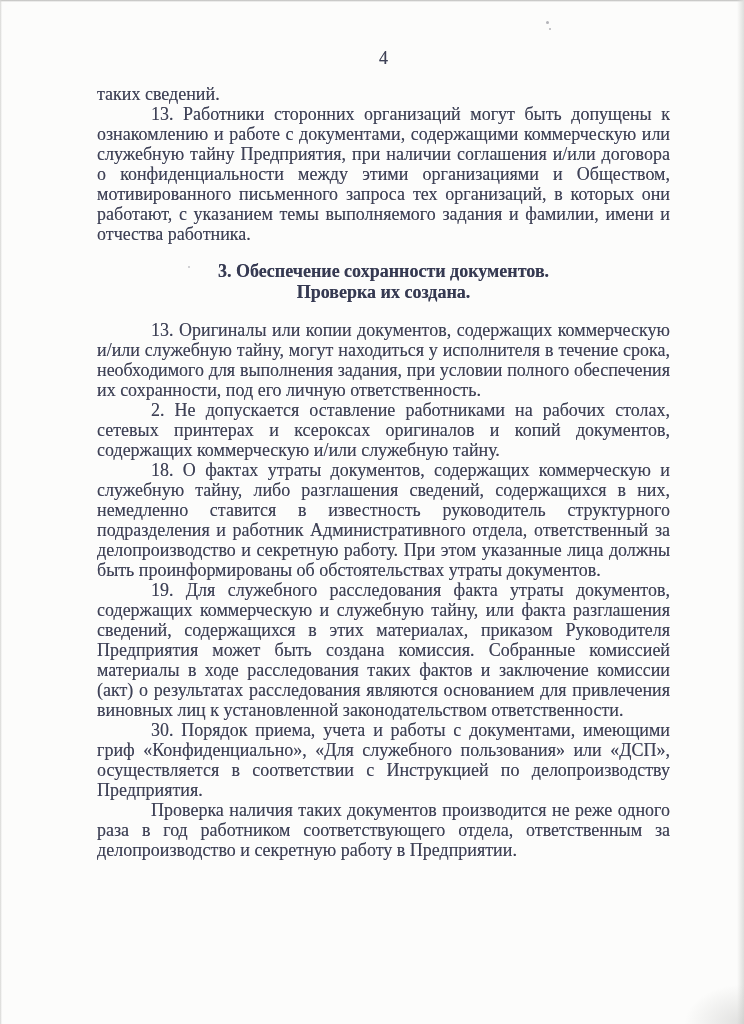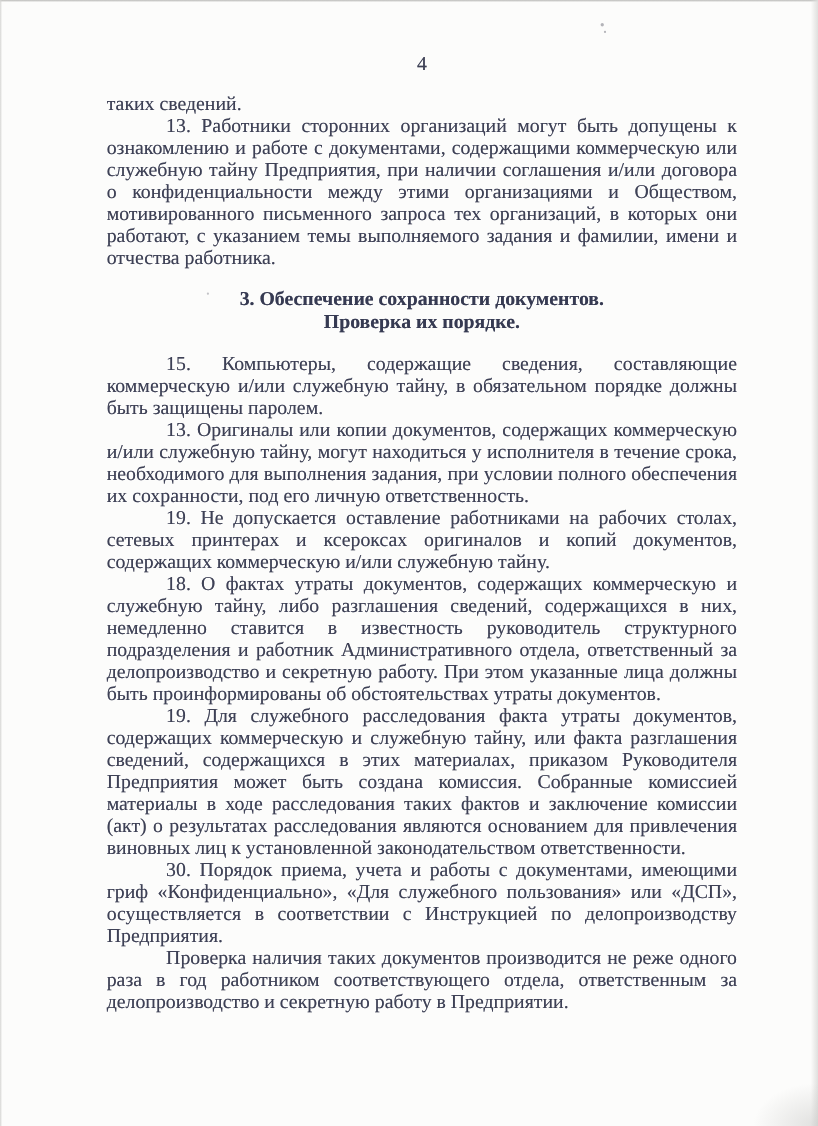--- a/index.html
+++ b/index.html
@@ -90,29 +90,28 @@
   <div class="page-number">4</div>
 
   <div class="text-column">
 
     <p class="no-indent">таких сведений.</p>
 
     <p>13. Работники сторонних организаций могут быть допущены к ознакомлению и работе с документами, содержащими коммерческую или служебную тайну Предприятия, при наличии соглашения и/или договора о конфиденциальности между этими организациями и Обществом, мотивированного письменного запроса тех организаций, в которых они работают, с указанием темы выполняемого задания и фамилии, имени и отчества работника.</p>
 
     <div class="section-heading">
       <span class="heading-line">3. Обеспечение сохранности документов.</span>
-      <span class="heading-line">Проверка их порядке.</span>
+      <span class="heading-line">Проверка их создана.</span>
     </div>
 
 
-    <p>15. Компьютеры, содержащие сведения, составляющие коммерческую и/или служебную тайну, в обязательном порядке должны быть защищены паролем.</p>
 
     <p>13. Оригиналы или копии документов, содержащих коммерческую и/или служебную тайну, могут находиться у исполнителя в течение срока, необходимого для выполнения задания, при условии полного обеспечения их сохранности, под его личную ответственность.</p>
 
-    <p>19. Не допускается оставление работниками на рабочих столах, сетевых принтерах и ксероксах оригиналов и копий документов, содержащих коммерческую и/или служебную тайну.</p>
+    <p>2. Не допускается оставление работниками на рабочих столах, сетевых принтерах и ксероксах оригиналов и копий документов, содержащих коммерческую и/или служебную тайну.</p>
 
     <p>18. О фактах утраты документов, содержащих коммерческую и служебную тайну, либо разглашения сведений, содержащихся в них, немедленно ставится в известность руководитель структурного подразделения и работник Административного отдела, ответственный за делопроизводство и секретную работу. При этом указанные лица должны быть проинформированы об обстоятельствах утраты документов.</p>
 
     <p>19. Для служебного расследования факта утраты документов, содержащих коммерческую и служебную тайну, или факта разглашения сведений, содержащихся в этих материалах, приказом Руководителя Предприятия может быть создана комиссия. Собранные комиссией материалы в ходе расследования таких фактов и заключение комиссии (акт) о результатах расследования являются основанием для привлечения виновных лиц к установленной законодательством ответственности.</p>
 
     <p>30. Порядок приема, учета и работы с документами, имеющими гриф «Конфиденциально», «Для служебного пользования» или «ДСП», осуществляется в соответствии с Инструкцией по делопроизводству Предприятия.</p>
 
     <p>Проверка наличия таких документов производится не реже одного раза в год работником соответствующего отдела, ответственным за делопроизводство и секретную работу в Предприятии.</p>
 
   </div>

